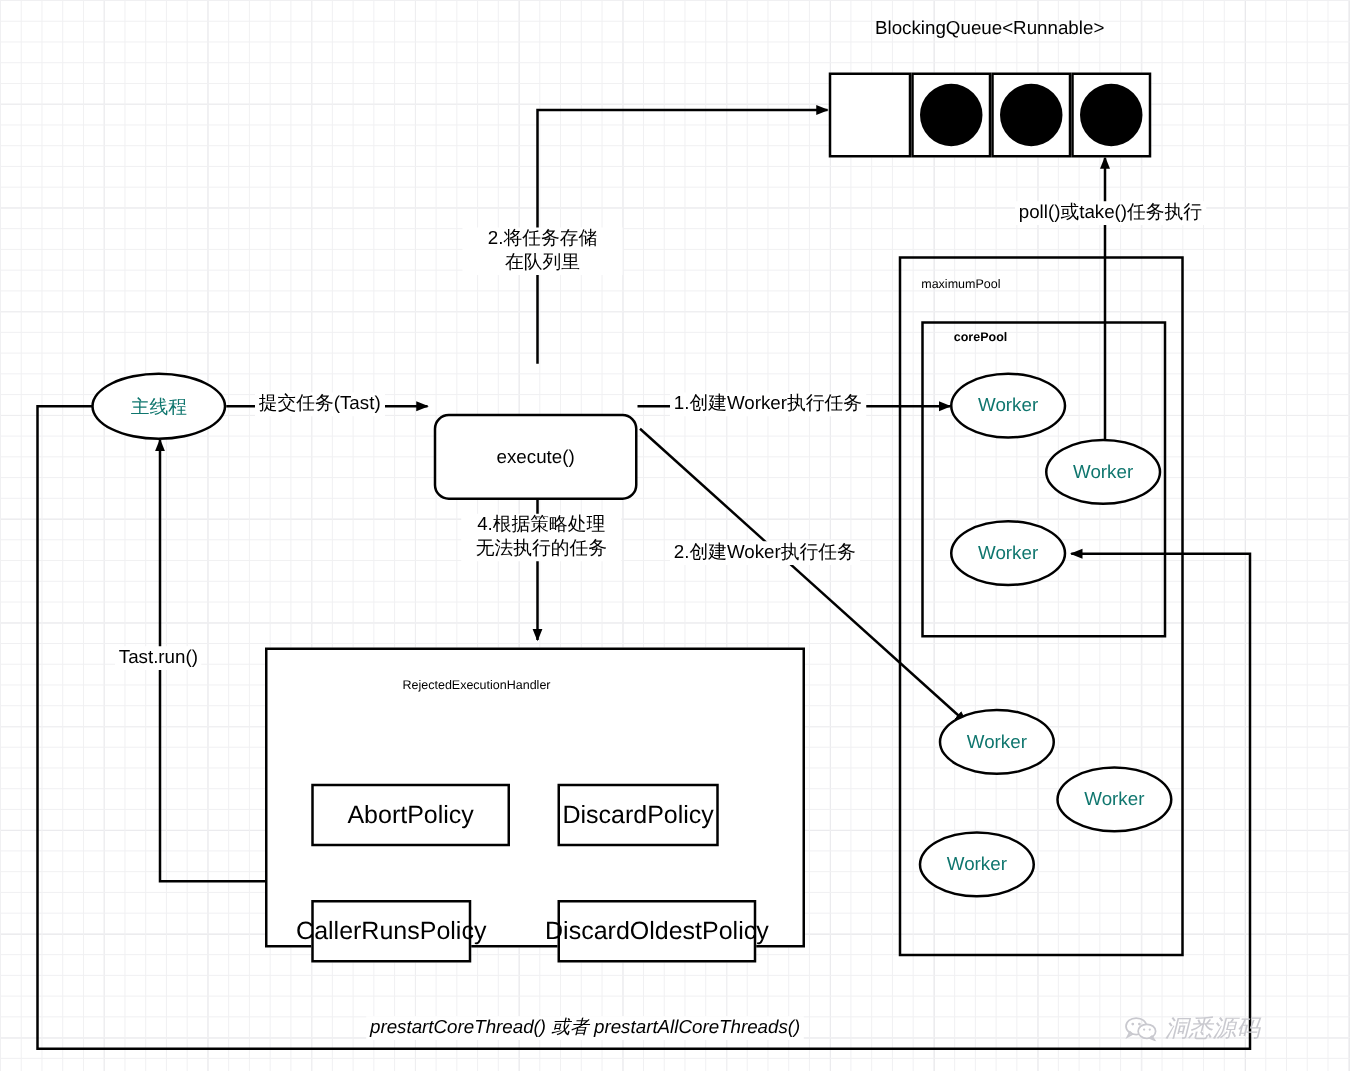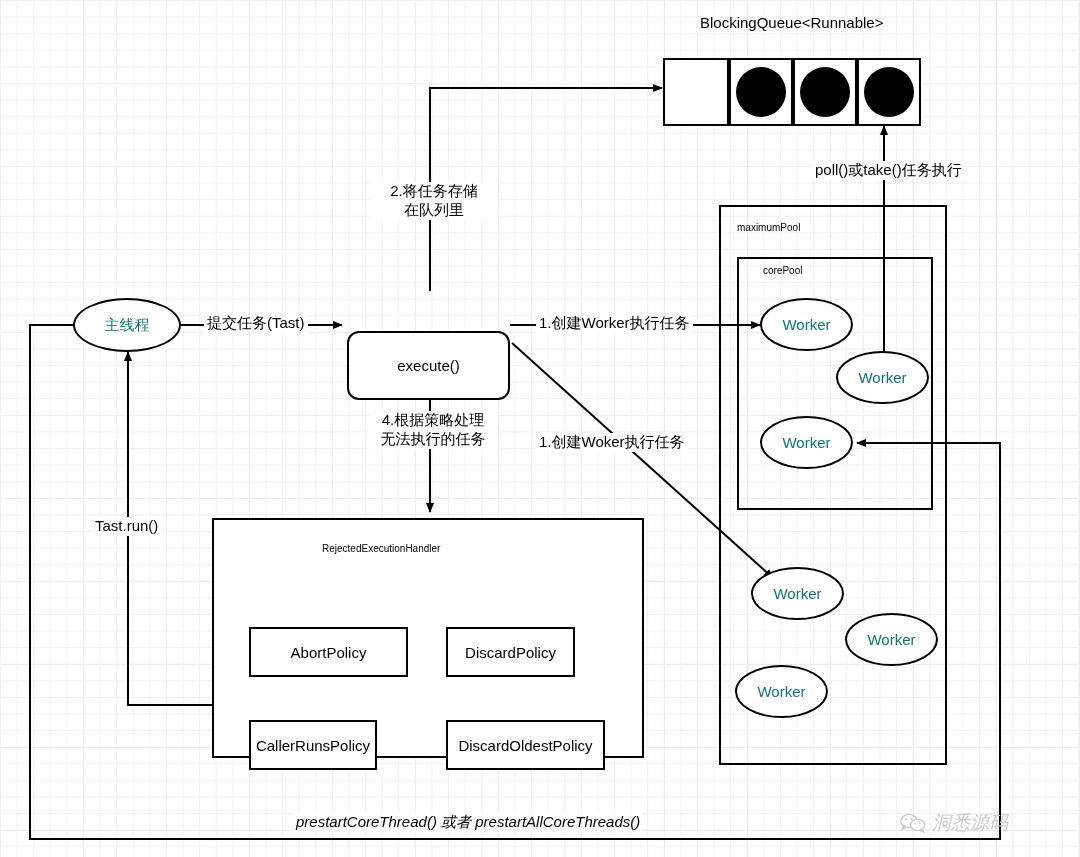--- a/index.html
+++ b/index.html
@@ -95,21 +95,21 @@
     line-height: 1.25;
     padding: 0 3px;
   }
   .title-label {
     position: absolute;
     color: #000;
     font-size: 15px;
     white-space: nowrap;
   }
   .policy {
-    font-size: 15px;
+    font-size: 20px;
   }
   .watermark {
     position: absolute;
     display: flex;
     align-items: center;
     gap: 6px;
     color: #c9c9cf;
     font-size: 19px;
     font-style: italic;
     white-space: nowrap;
@@ -167,21 +167,21 @@
   </div>
 
   <div class="node rounded" style="left:347px; top:291px; width:163px; height:69px; font-size:15px;">
     <span>execute()</span>
   </div>
 
   <div class="container-box" style="left:719px; top:205px; width:228px; height:560px;"></div>
   <div class="container-label" style="left:737px; top:222px;">maximumPool</div>
 
   <div class="container-box" style="left:737px; top:257px; width:196px; height:253px;"></div>
-  <div class="container-label" style="left:763px; top:265px;">corePool</div>
+  <div class="container-label" style="left:763px; top:265px;font-weight:bold;">corePool</div>
 
   <div class="ellipse" style="left:760px; top:298px; width:93px; height:53px;">
     <span>Worker</span>
   </div>
   <div class="ellipse" style="left:836px; top:351px; width:93px; height:53px;">
     <span>Worker</span>
   </div>
   <div class="ellipse" style="left:760px; top:416px; width:93px; height:53px;">
     <span>Worker</span>
   </div>
@@ -212,21 +212,21 @@
     <span>DiscardOldestPolicy</span>
   </div>
 
   <div class="edge-label" style="left:204px; top:314px;text-align:right;">提交任务(Tast)</div>
 
   <div class="edge-label" style="left:370px; top:182px; width:122px;">2.将任务存储
 在队列里</div>
 
   <div class="edge-label" style="left:536px; top:314px;">1.创建Worker执行任务</div>
 
-  <div class="edge-label" style="left:536px; top:433px;">1.创建Woker执行任务</div>
+  <div class="edge-label" style="left:536px; top:433px;">2.创建Woker执行任务</div>
 
   <div class="edge-label" style="left:369px; top:411px; width:122px;">4.根据策略处理
 无法执行的任务</div>
 
   <div class="edge-label" style="left:812px; top:161px;">poll()或take()任务执行</div>
 
   <div class="edge-label" style="left:92px; top:517px;">Tast.run()</div>
 
   <div class="edge-label" style="left:293px; top:813px;font-style:italic;">prestartCoreThread() 或者 prestartAllCoreThreads()</div>
 

